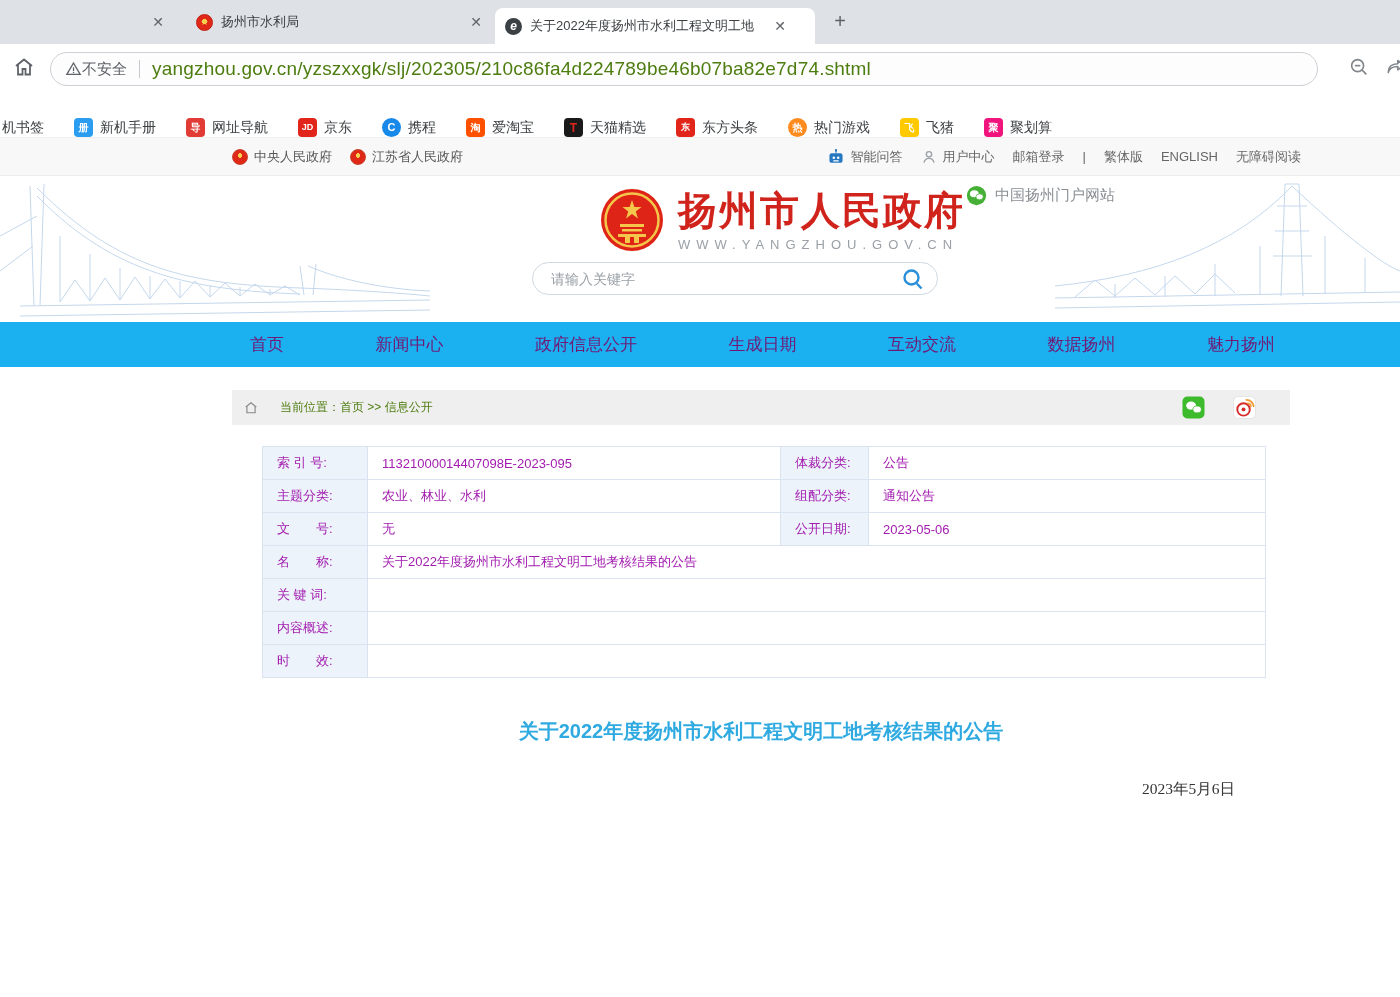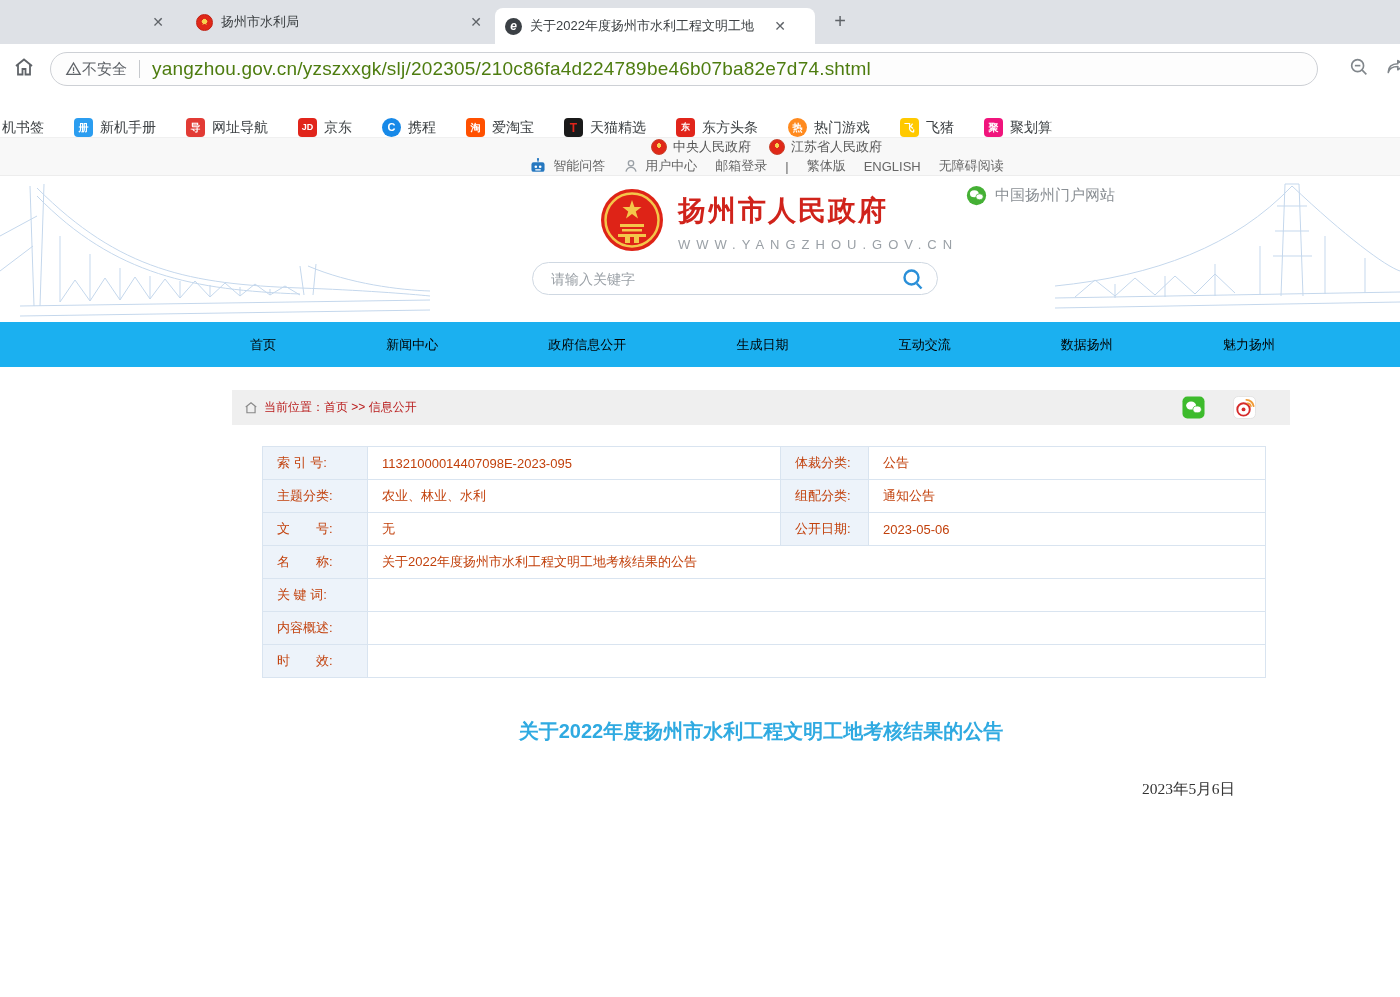--- a/index.html
+++ b/index.html
@@ -35,61 +35,61 @@
 
   .bookmarks { height:44px; background:#fff; display:flex; align-items:flex-end; gap:30px;
     padding-left:2px; border-bottom:1px solid #f0f0f0; overflow:hidden; }
   .bm { display:flex; align-items:center; gap:7px; cursor:pointer; flex:0 0 auto; }
   .bm-label { font-size:14px; color:#3c4043; white-space:nowrap; }
   .bm-ic { width:19px; height:19px; border-radius:4px; display:flex; align-items:center;
     justify-content:center; font-weight:bold; overflow:hidden; line-height:1; }
 
   
   .govbar { height:38px; background:#f8f8f8; border-bottom:1px solid #ededed;
-    display:flex; align-items:center; justify-content:space-between; padding:0 99px 0 232px;flex-direction:column; }
+    display:flex; align-items:center; justify-content:space-between; padding:0 99px 0 232px; }
   .govbar-left, .govbar-right { display:flex; align-items:center; gap:18px; }
   .gov-link { display:flex; align-items:center; gap:6px; font-size:13px; color:#555; cursor:pointer; }
   .gov-link .mini-emblem { width:16px; height:16px; border-radius:50%;
     background:radial-gradient(circle at 50% 40%, #f6d14f 0 20%, #e02818 21% 100%); border:1px solid #c8402a; }
   .govbar-right .gov-link { color:#666; }
 
   
   .banner { position:relative; height:146px; background:#fff; overflow:hidden; }
   .bridge { position:absolute; top:0; opacity:.9; }
   .site-ident { position:absolute; left:600px; top:12px; display:flex; align-items:flex-start; }
   .big-emblem { width:64px; height:64px; }
   .ident-text { margin-left:14px; }
-  .site-title { font-size:28px; font-weight:bold; color:var(--brand-red,#d0231b);
+  .site-title { font-size:39px; font-weight:bold; color:var(--brand-red,#d0231b);
     letter-spacing:2px; line-height:46px; font-family:"Liberation Serif","DejaVu Serif",serif; }
   .site-url { font-size:13px; color:#9aa0a6; letter-spacing:6px; margin-top:3px; }
   .portal-tag { position:absolute; left:966px; top:9px; display:flex; align-items:center; gap:8px;
     font-size:15px; color:#8a8f94; }
   .search-pill { position:absolute; left:532px; top:86px; width:406px; height:33px;
     border:1px solid #cfd8e2; border-radius:17px; background:#fff; display:flex; align-items:center;
     padding:0 12px 0 18px; }
   .search-pill input { flex:1; border:none; outline:none; font-size:14px; color:#333; background:transparent; }
   .search-pill input::placeholder { color:#9aa0a6; }
   .search-btn { cursor:pointer; display:flex; }
 
   
   .mainnav { height:45px; background:var(--accent-blue,#1bb0f0); display:flex; align-items:center;
     justify-content:space-between; padding:0 125px 0 250px; }
-  .nav-item { color:#000000; font-size:13px; cursor:pointer; white-space:nowrap; }
+  .nav-item { color:#701a75; font-size:17px; cursor:pointer; white-space:nowrap; }
 
   
   .content { width:1058px; margin-left:232px; }
   .crumbbar { margin-top:23px; height:35px; background:#efefef; display:flex; align-items:center;
     padding:0 12px; }
-  .crumb-text { font-size:12px; color:#b91c1c; margin-left:6px; }
+  .crumb-text { font-size:12px; color:#4d7c0f; margin-left:22px; }
   .crumb-icons { margin-left:auto; display:flex; gap:28px; align-items:center; padding-right:22px; }
   .share-ic { width:23px; height:23px; cursor:pointer; }
 
   table.meta { border-collapse:collapse; margin:21px 0 0 30px; table-layout:fixed; }
   table.meta td { border:1px solid #d9e4f0; height:33px; font-size:13px; padding:0 10px 0 14px;
-    color:#c2410c; overflow:hidden; white-space:nowrap; }
+    color:#a21caf; overflow:hidden; white-space:nowrap; }
   td.lbl { background:#edf3fa; color:#49648d; padding-left:24px; }
   .col-l1{width:105px;} .col-v1{width:413px;} .col-l2{width:88px;} .col-v2{width:397px;}
 
   .art-title { margin-top:40px; text-align:center; font-size:20px; font-weight:bold;
     color:var(--article-blue,#2faae1); }
   .art-body { margin:38px 55px 0 53px; font-family:"Liberation Serif","DejaVu Serif",serif;
     font-size:15.5px; color:#333; line-height:27px; }
   .p1 { text-indent:10px; }
   .p2 { text-indent:32px; margin-top:11px; }
   .art-date { margin:34px 55px 0 0; text-align:right; font-family:"Liberation Serif","DejaVu Serif",serif;

